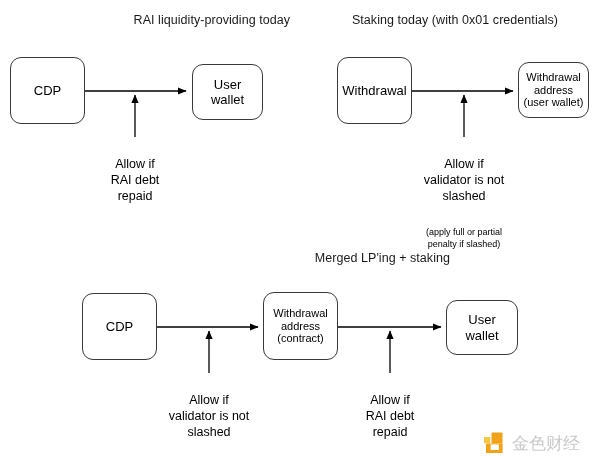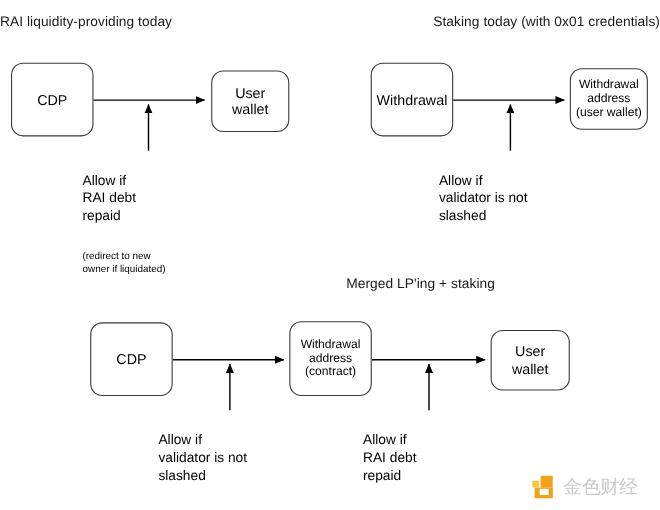--- a/index.html
+++ b/index.html
@@ -49,21 +49,21 @@
     font-size: 12.5px;
     color: #1a1a1a;
     white-space: nowrap;
     text-align: center;
     letter-spacing: 0.05px;
   }
 
   
   .annotation {
     position: absolute;
-    text-align: left;
+    text-align: center;
     white-space: pre-line;
   }
   .annotation .ann-main {
     display: block;
     font-size: 12.5px;
     line-height: 1.26;
     color: #000;
     white-space: pre-line;
   }
   .annotation .ann-sub {
@@ -137,55 +137,55 @@
 
   <g>
     <line x1="209" y1="373" x2="209" y2="331" stroke="#000000" stroke-width="1.3" marker-end="url(#arrowhead)"></line>
   </g>
 
   <g>
     <line x1="390" y1="373" x2="390" y2="331" stroke="#000000" stroke-width="1.3" marker-end="url(#arrowhead)"></line>
   </g>
 </svg>
 
-<div class="panel-title" style="left: 0px; top: 13px; width: 290px; text-align: left;">RAI liquidity-providing today</div>
+<div class="panel-title" style="left: 0px; top: 13px; width: 290px; text-align: right;">RAI liquidity-providing today</div>
 
 <div class="node" style="left:10px; top:57px; width:75px; height:67px; font-size:13px;">
   <span class="node-label">CDP</span>
 </div>
 
 <div class="node" style="left:192px; top:64px; width:71px; height:56px; font-size:13px;">
   <span class="node-label">User
 wallet</span>
 </div>
 
 <div class="annotation" style="left:75px; top:139px; width:120px;">
   <span class="ann-main">Allow if
 RAI debt
 repaid</span>
-  <span class="ann-sub">(redirect to new
-owner if liquidated)</span>
-</div>
-
-<div class="panel-title" style="left: 310px; top: 13px; width: 290px; text-align: right;">Staking today (with 0x01 credentials)</div>
+</div>
+
+<div class="panel-title" style="left: 310px; top: 13px; width: 290px; text-align: center;">Staking today (with 0x01 credentials)</div>
 
 <div class="node" style="left:337px; top:57px; width:75px; height:67px; font-size:13px;">
   <span class="node-label">Withdrawal</span>
 </div>
 
 <div class="node" style="left:518px; top:62px; width:71px; height:56px; font-size:11px;">
   <span class="node-label">Withdrawal
 address
 (user wallet)</span>
 </div>
 
 <div class="annotation" style="left:399px; top:139px; width:130px;">
   <span class="ann-main">Allow if
 validator is not
 slashed</span>
+  <span class="ann-sub">(apply full or partial
+penalty if slashed)</span>
 </div>
 
 <div class="panel-title" style="left: 150px; top: 251px; width: 300px; text-align: right;">Merged LP'ing + staking</div>
 
 <div class="node" style="left:82px; top:293px; width:75px; height:67px; font-size:13px;">
   <span class="node-label">CDP</span>
 </div>
 
 <div class="node" style="left:263px; top:292px; width:75px; height:68px; font-size:11px;">
   <span class="node-label">Withdrawal

